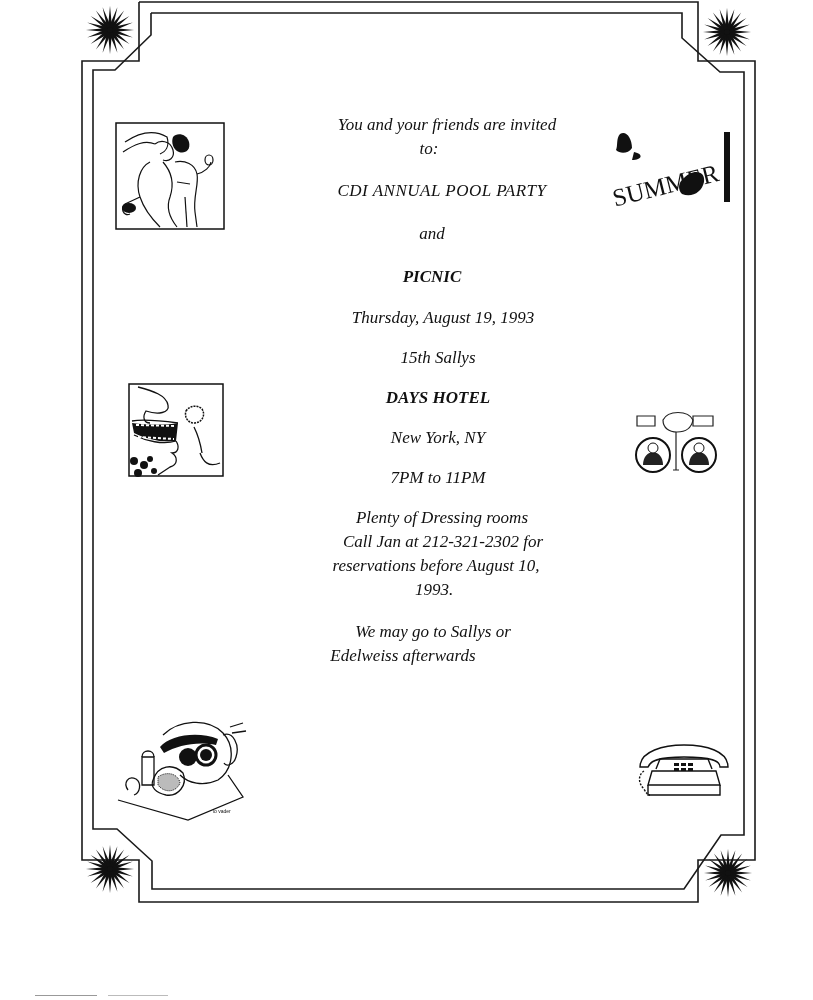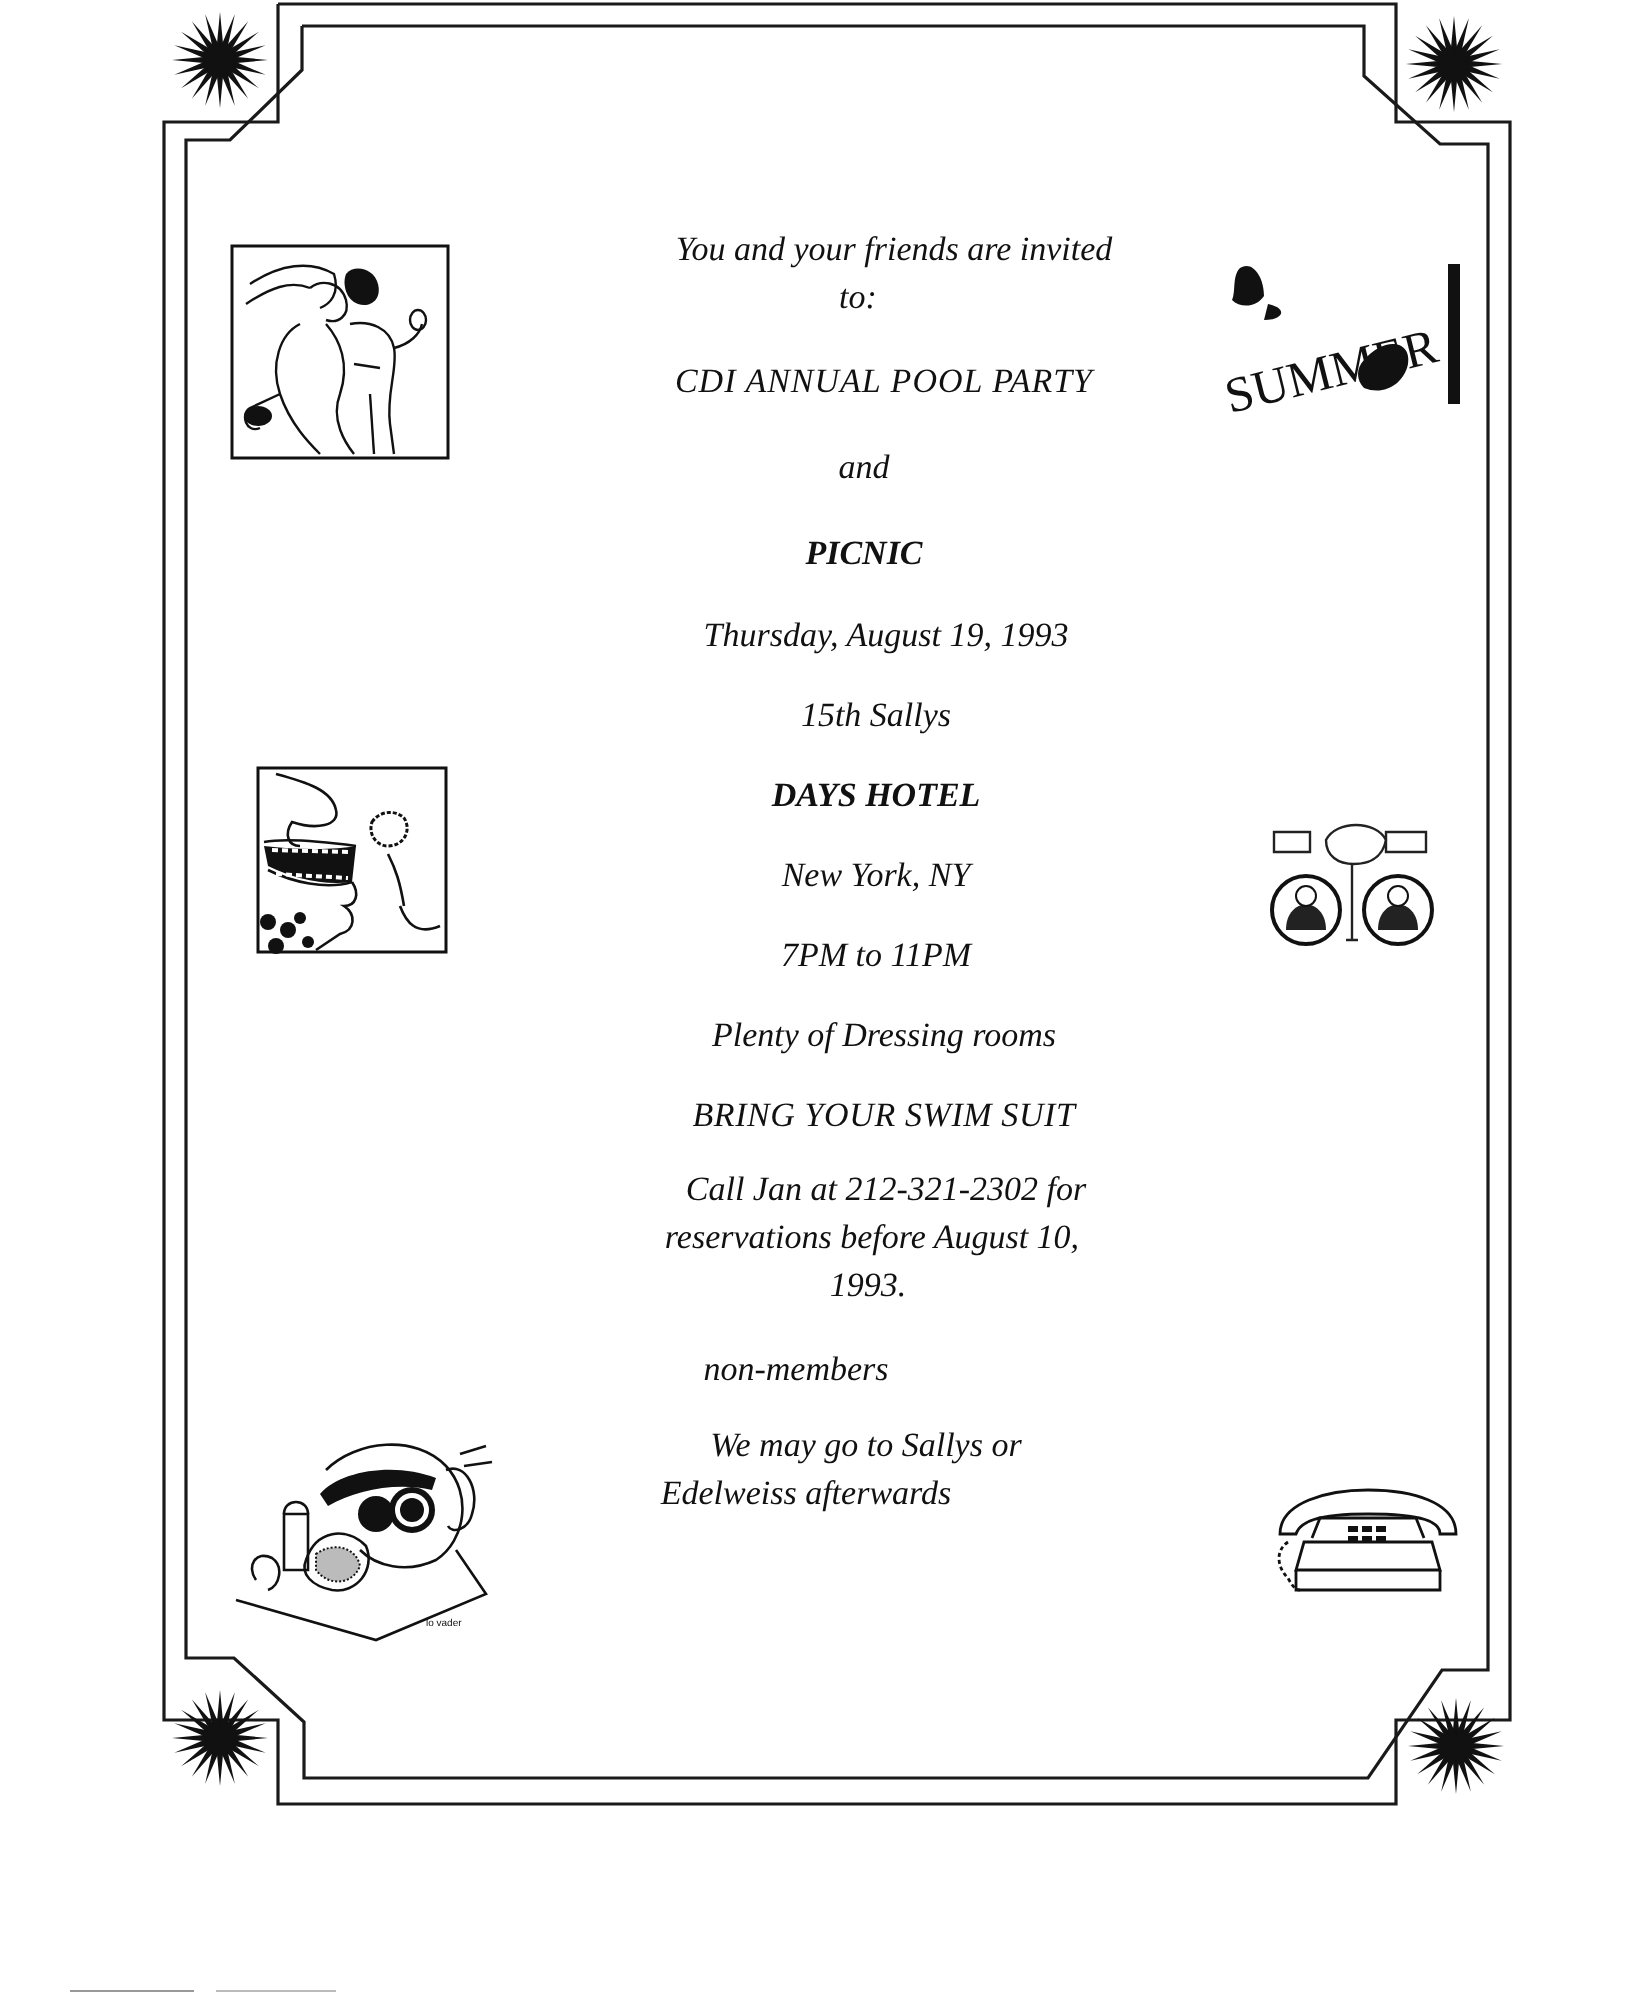--- a/index.html
+++ b/index.html
@@ -175,24 +175,22 @@
   <span class="line" style="margin-left:-2px">You and your friends are invited</span>
   <span class="line" style="margin-left:-38px;margin-bottom:18px">to:</span>
   <span class="line" style="margin-left:-12px;margin-bottom:19px;letter-spacing:0.5px">CDI ANNUAL POOL PARTY</span>
   <span class="line" style="margin-left:-32px;margin-bottom:19px">and</span>
   <span class="line b" style="margin-left:-32px;margin-bottom:17px">PICNIC</span>
   <span class="line" style="margin-left:-10px;margin-bottom:16px">Thursday, August 19, 1993</span>
   <span class="line" style="margin-left:-20px;margin-bottom:16px">15th Sallys</span>
   <span class="line b" style="margin-left:-20px;margin-bottom:16px">DAYS HOTEL</span>
   <span class="line" style="margin-left:-20px;margin-bottom:16px">New York, NY</span>
   <span class="line" style="margin-left:-20px;margin-bottom:16px">7PM to 11PM</span>
-  <span class="line" style="margin-left:-12px;margin-bottom:16px">Plenty of Dressing rooms</span>
-  <span class="line b" style="margin-left:-12px;margin-bottom:13px;font-weight:normal;letter-spacing:0.3px">BRING YOUR SWIM SUIT</span>
+  <span class="line" style="margin-left:-12px;">Plenty of Dressing rooms</span>
   <span class="line" style="margin-left:-10px">Call Jan at 212-321-2302 for</span>
   <span class="line" style="margin-left:-24px">reservations before August 10,</span>
   <span class="line" style="margin-left:-28px;margin-bottom:18px">1993.</span>
-  <span class="line" style="margin-left:-100px;margin-bottom:14px">non-members</span>
   <span class="line" style="margin-left:-30px">We may go to Sallys or</span>
   <span class="line" style="margin-left:-90px">Edelweiss afterwards</span>
 </div>
 
 <div class="scan-mark" style="left:35px;top:995px;width:62px;height:1px;background:#999"></div>
 <div class="scan-mark" style="left:108px;top:995px;width:60px;height:1px;background:#bbb"></div>
 
 </body></html>

